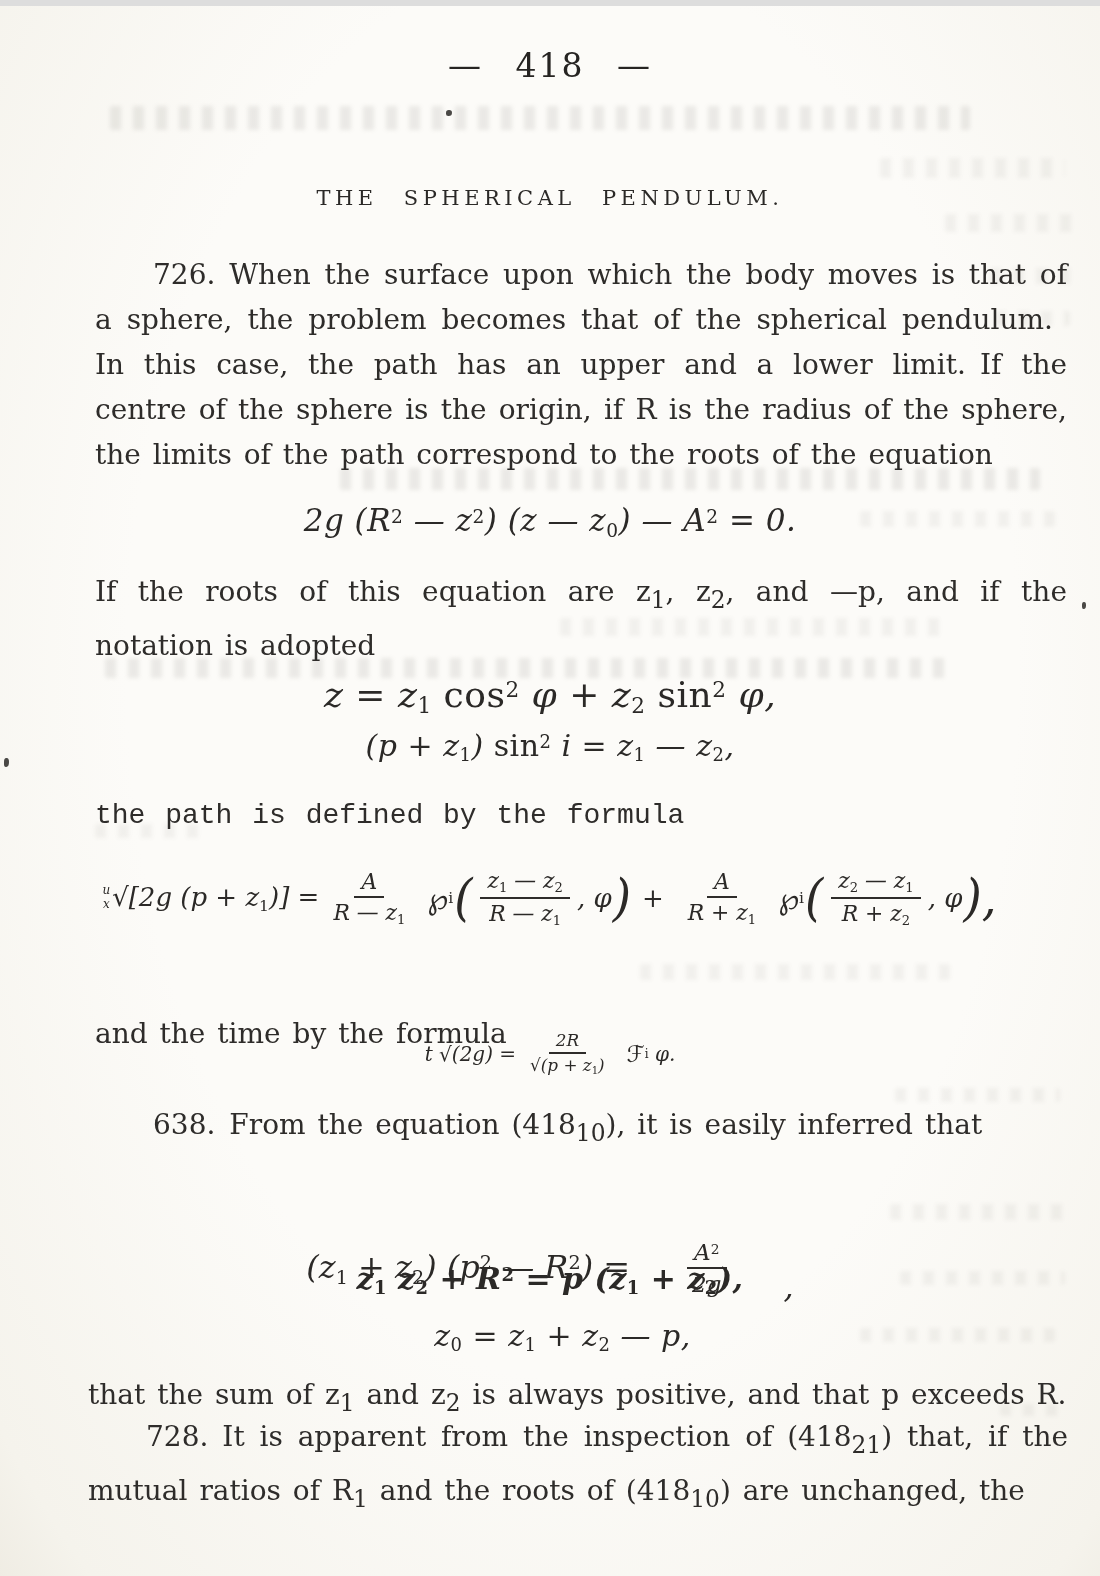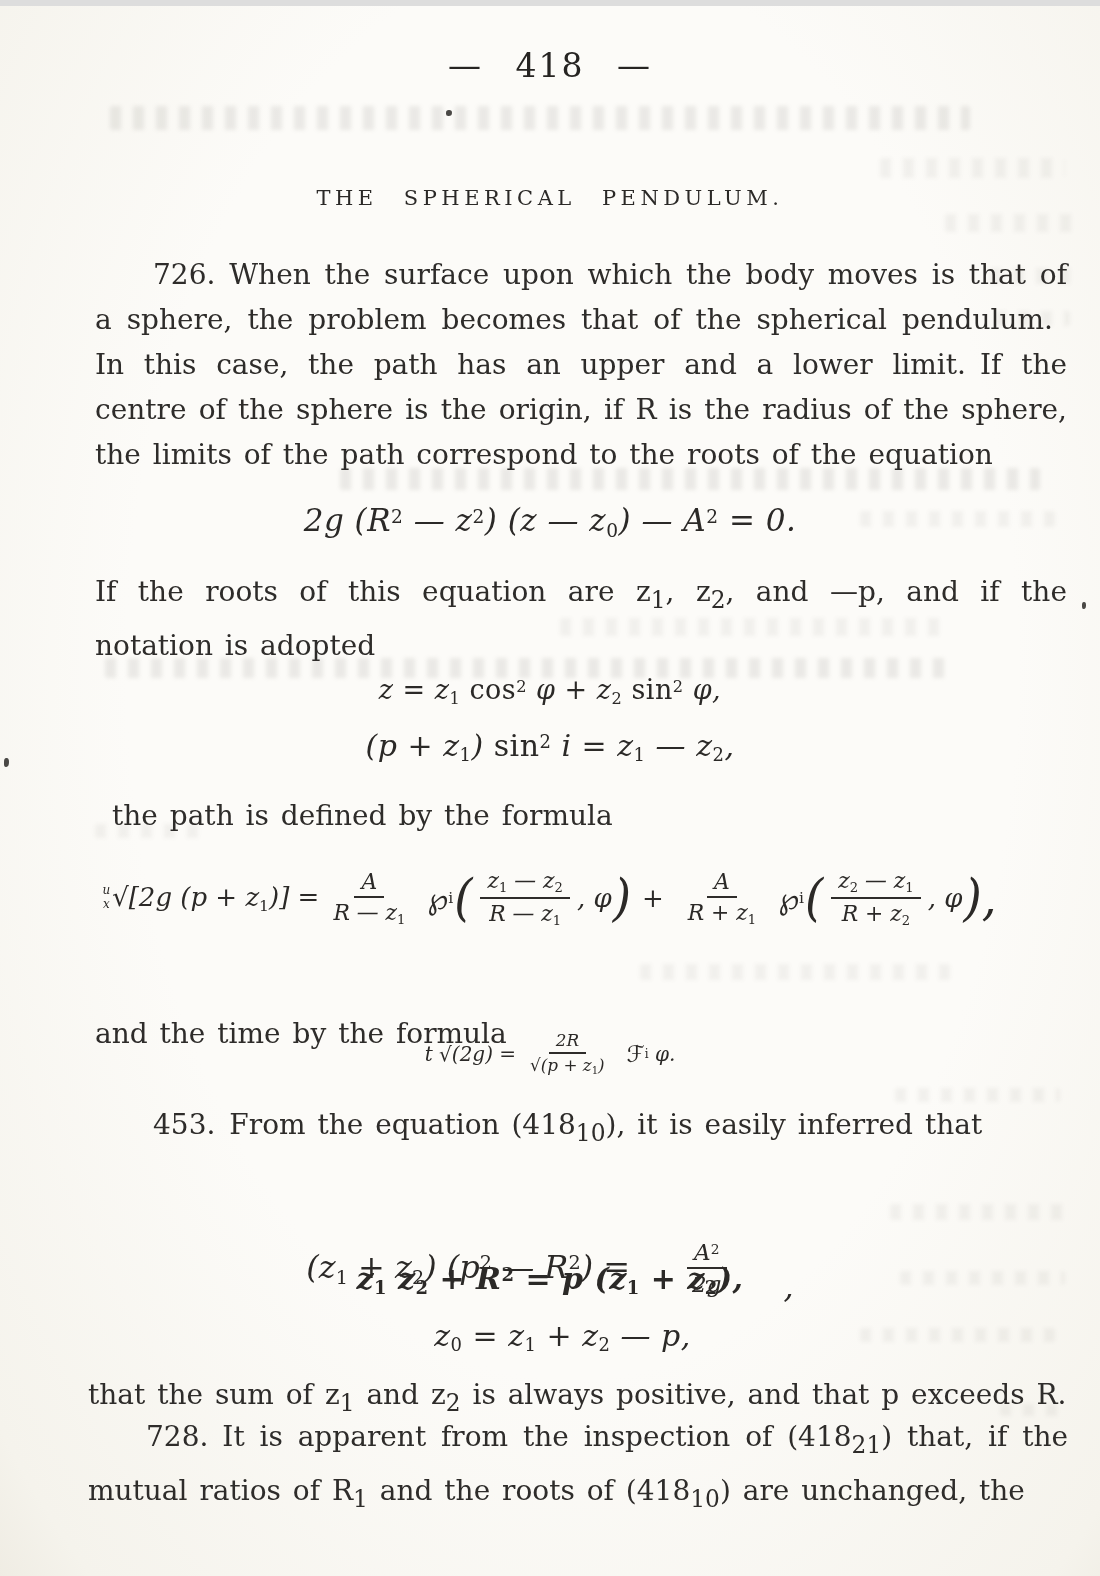--- a/index.html
+++ b/index.html
@@ -65,24 +65,24 @@
   <div class="blk center pageno">— 418 —</div>
 
   <div class="blk center title">THE SPHERICAL PENDULUM.</div>
 
   <div class="blk body-text indent" style="top:246px;left:95px;width:972px;"><span>726. When the surface upon which the body moves is that of a sphere, the problem becomes that of </span><span class="i">the spherical pendulum.</span><span> In this case, the path has an upper and a lower limit. If the centre of the sphere is the origin, if </span><span class="i">R</span><span> is the radius of the sphere, the limits of the path correspond to the roots of the equation</span></div>
 
   <div class="blk center eq" style="top:496px;font-size:31px;"><span>2g (R</span><sup>2</sup><span> — z</span><sup>2</sup><span>) (z — z</span><sub>0</sub><span>) — A</span><sup>2</sup><span> = 0.</span></div>
 
   <div class="blk body-text" style="top:563px;left:95px;width:972px;"><span>If the roots of this equation are </span><span class="i">z</span><sub>1</sub><span>, </span><span class="i">z</span><sub>2</sub><span>, and —</span><span class="i">p</span><span>, and if the notation is adopted</span></div>
 
-  <div class="blk center eq" style="top:668px;font-size:27px;"><span>z = z</span><sub>1</sub><span> </span><span class="rm">cos</span><sup>2</sup><span> φ + z</span><sub>2</sub><span> </span><span class="rm">sin</span><sup>2</sup><span> φ,</span></div>
+  <div class="blk center eq" style="top:668px;font-size:36px;"><span>z = z</span><sub>1</sub><span> </span><span class="rm">cos</span><sup>2</sup><span> φ + z</span><sub>2</sub><span> </span><span class="rm">sin</span><sup>2</sup><span> φ,</span></div>
   <div class="blk center eq" style="top:722px;font-size:30px;"><span>(p + z</span><sub>1</sub><span>) </span><span class="rm">sin</span><sup>2</sup><span> i = z</span><sub>1</sub><span> — z</span><sub>2</sub><span>,</span></div>
 
-  <div class="blk body-text oneline" style="top:787px;left:112px;width:900px;">the path is defined by the formula</div>
+  <div class="blk body-text oneline" style="top:787px;left:95px;width:900px;font-family:Liberation Mono, monospace;">the path is defined by the formula</div>
 
   <div class="blk fflex" style="top:846px;left:0;right:0;font-size:26px;height:92px;">
     <span class="stack">
       <span>u</span>
       <span>x</span>
     </span>
     <span class="tok"><span>√[2g (p + z</span><sub>1</sub><span>)] =</span></span>
     <span class="frac">
       <span class="num"><span>A</span></span>
       <span class="den"><span>R — z</span><sub>1</sub></span>
@@ -118,21 +118,21 @@
     <span class="tok"><span>t √(2g) =</span></span>
     <span class="frac">
       <span class="num"><span>2R</span></span>
       <span class="den"><span>√(p + z</span><sub>1</sub><span>)</span></span>
     </span>
     <span class="scr">ℱ</span>
       <sub>i</sub>
     <span class="tok"> φ.</span>
   </div>
 
-  <div class="blk body-text indent oneline" style="top:1096px;left:95px;width:972px;"><span>453. From the equation (418</span><sub>10</sub><span>), it is easily inferred that</span></div>
+  <div class="blk body-text indent oneline" style="top:1096px;left:95px;width:972px;"><span>638. From the equation (418</span><sub>10</sub><span>), it is easily inferred that</span></div>
 
   <div class="blk fflex" style="top:1224px;left:0;right:0;font-size:32px;height:76px;gap:48px;">
     <span class="tok"><span>(z</span><sub>1</sub><span> + z</span><sub>2</sub><span>) (p</span><sup>2</sup><span> — R</span><sup>2</sup><span>) =</span></span>
     <span class="frac" style="font-size:.72em;">
       <span class="num"><span>A</span><sup>2</sup></span>
       <span class="den"><span>2g</span></span>
     </span>
     <span class="tok" style="align-self:flex-end;">,</span>
   </div>
   <div class="blk center eq" style="top:1255px;font-size:30px;font-weight:bold;"><span>z</span><sub>1</sub><span> z</span><sub>2</sub><span> + R</span><sup>2</sup><span> = p (z</span><sub>1</sub><span> + z</span><sub>2</sub><span>),</span></div>

